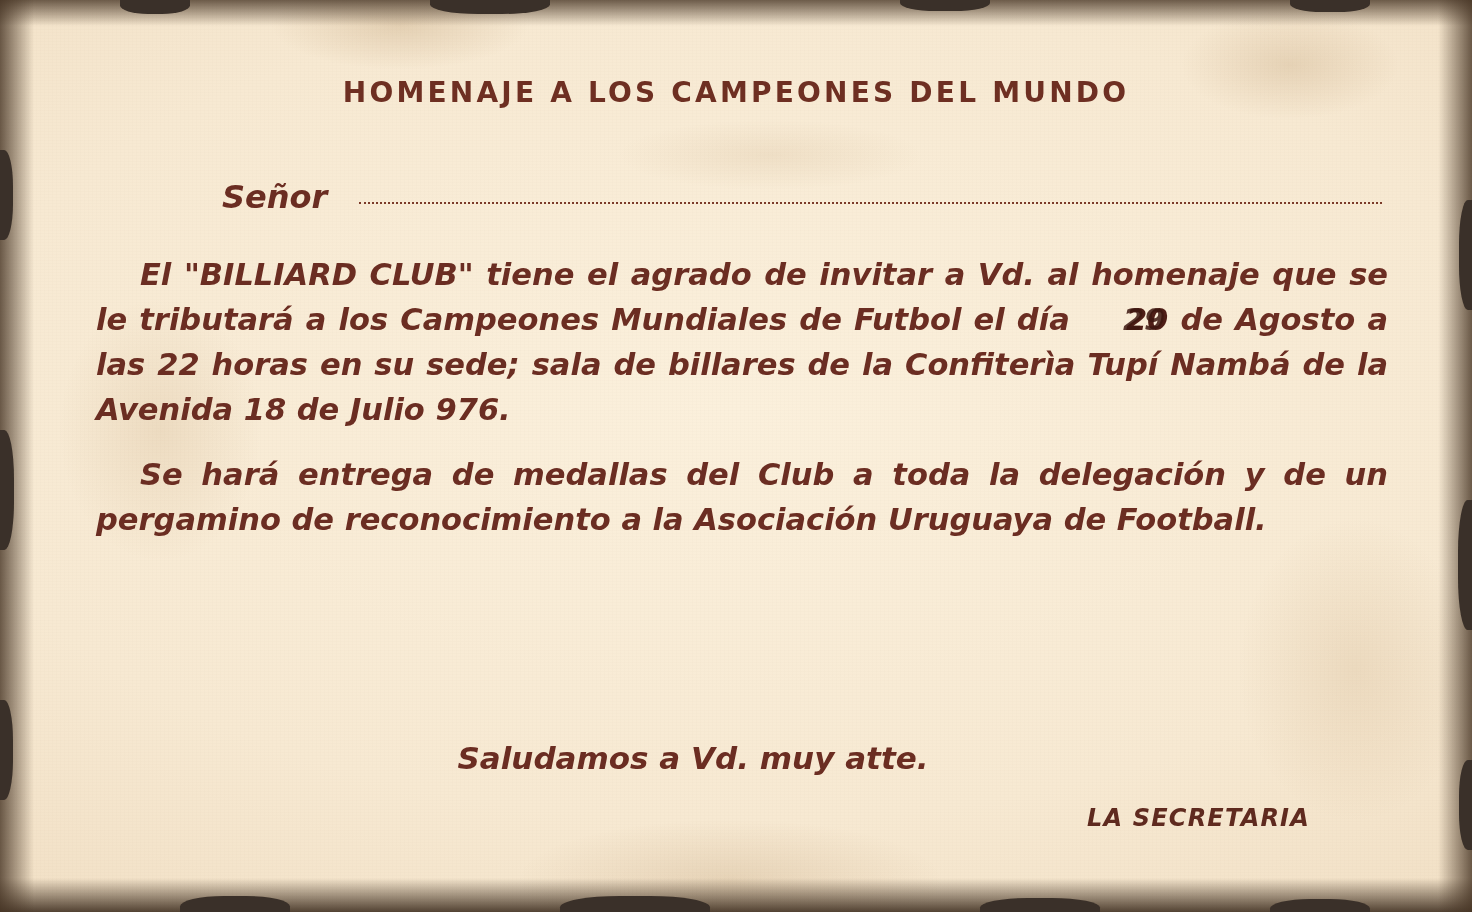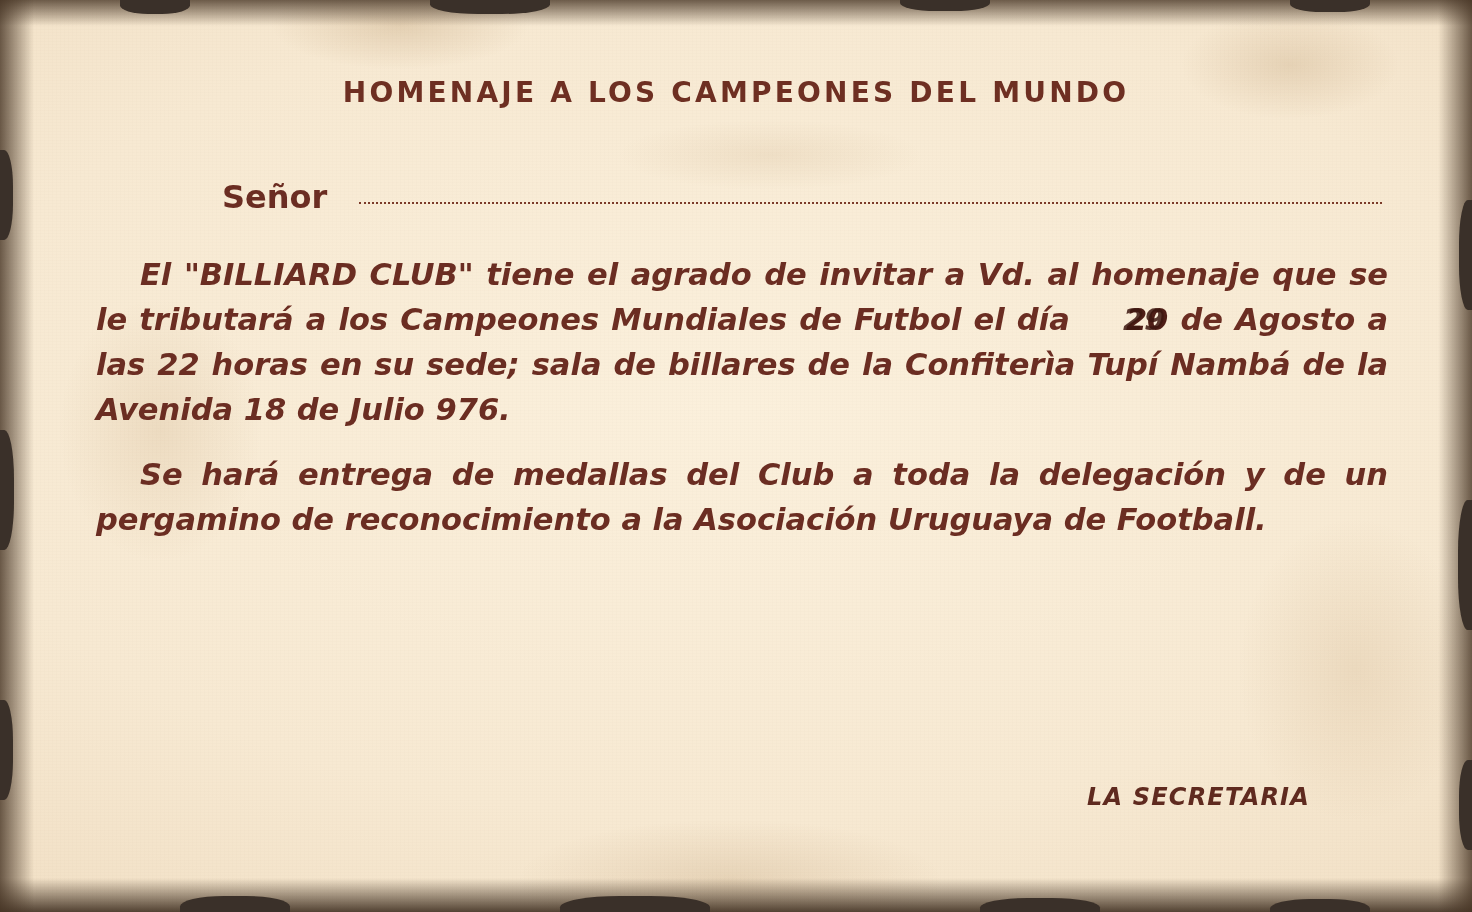--- a/index.html
+++ b/index.html
@@ -79,20 +79,21 @@
   .senor-row {
     position: absolute;
     left: 222px;
     top: 178px;
     width: 1160px;
     display: flex;
     align-items: baseline;
   }
   .senor-label {
     font-family: "DejaVu Sans", sans-serif;
+    font-style: italic;
     font-weight: 700;
     font-size: 32px;
     color: #6b2d22;
     white-space: nowrap;
   }
   .senor-line {
     flex: 1;
     margin-left: 32px;
     position: relative;
     height: 26px;
@@ -149,21 +150,21 @@
     font-family: "DejaVu Sans", sans-serif;
     font-style: italic;
     font-weight: 700;
     font-size: 31px;
     color: #6b2d22;
   }
 
   .signature {
     position: absolute;
     right: 162px;
-    top: 783px;
+    top: 804px;
     font-family: "DejaVu Sans", sans-serif;
     font-style: italic;
     font-weight: 700;
     font-size: 24px;
     letter-spacing: 1.2px;
     color: #5f2a1f;
   }
 
   
   #grain {
@@ -200,20 +201,21 @@
     <div class="body">
 
       <p class="para tight">
         <span>El "BILLIARD CLUB" tiene el agrado de invitar a Vd. al homenaje que se le tributará a los Campeones Mundiales de Futbol el día </span><span class="stamped-day"><span class="overstrike">29</span><span>20</span></span><span> de Agosto a las 22 horas en su sede; sala de billares de la Confiterìa Tupí Nambá de la Avenida 18 de Julio 976.</span>
       </p>
 
 
       <p class="para">Se hará entrega de medallas del Club a toda la delegación y de un pergamino de reconocimiento a la Asociación Uruguaya de Football.</p>
     </div>
 
+    <div class="closing">Saludamos a Vd. muy atte.</div>
 
     <div class="signature">LA SECRETARIA</div>
   </div>
 
   <div id="grain"></div>
 
   <div class="edge edge-top"></div>
   <div class="edge edge-bottom"></div>
   <div class="edge edge-left"></div>
   <div class="edge edge-right"></div>

